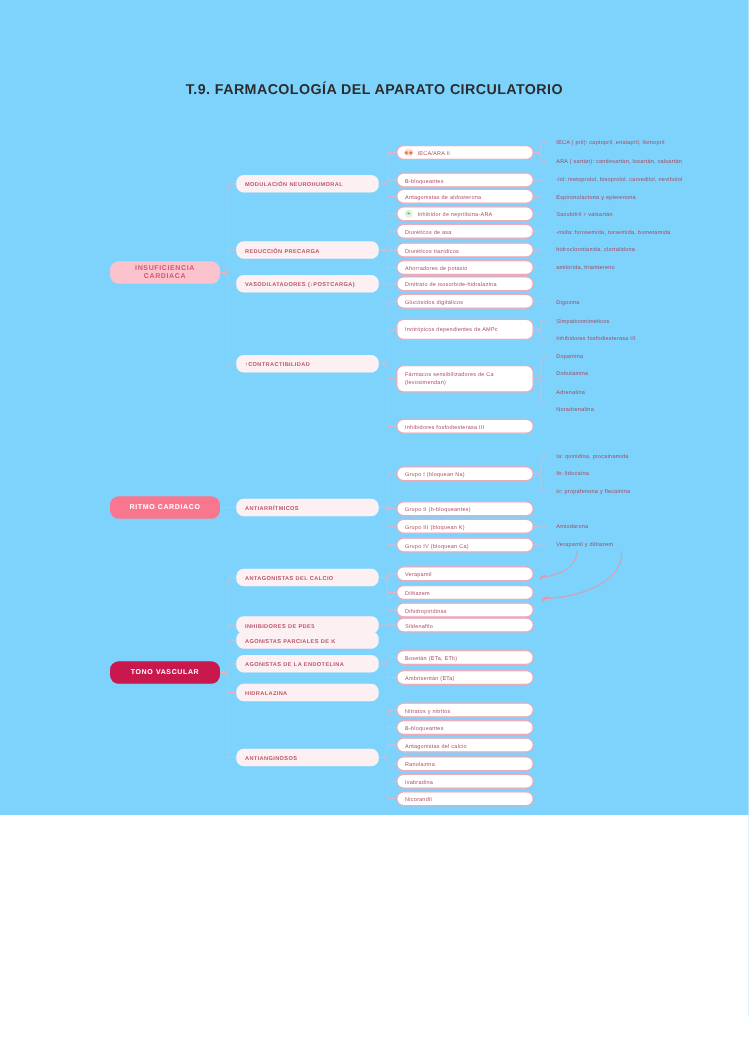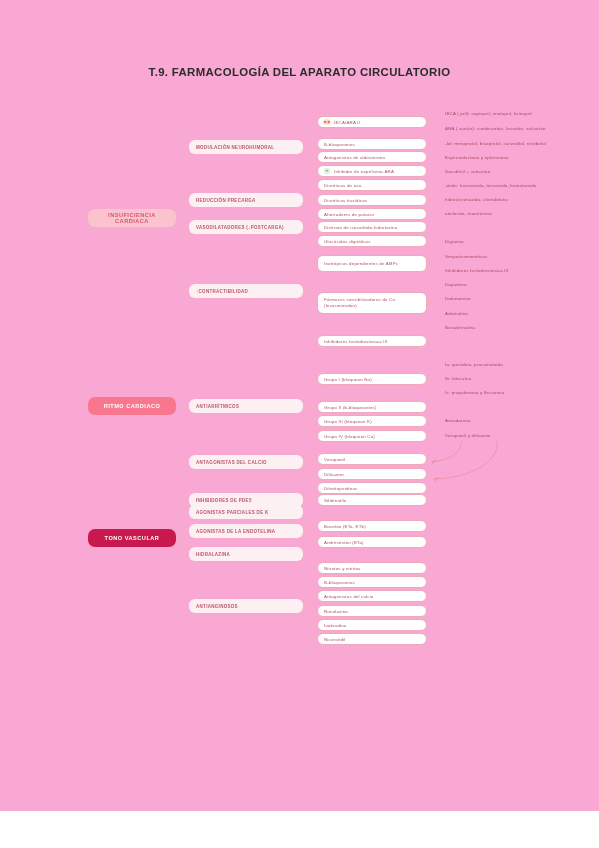--- a/index.html
+++ b/index.html
@@ -8,22 +8,22 @@
     padding: 0;
     background: #ffffff;
   }
   body {
     font-family: "Liberation Sans", sans-serif;
     color: #333;
   }
   #page {
     position: relative;
     width: 599px;
-    height: 811px;
-    background: #f9a8d4;
+    height: 652px;
+    background: #7dd3fc;
     overflow: hidden;
   }
   
   .page-title {
     position: absolute;
     left: 0;
     top: 66px;
     width: 599px;
     text-align: center;
     font-size: 11.4px;

